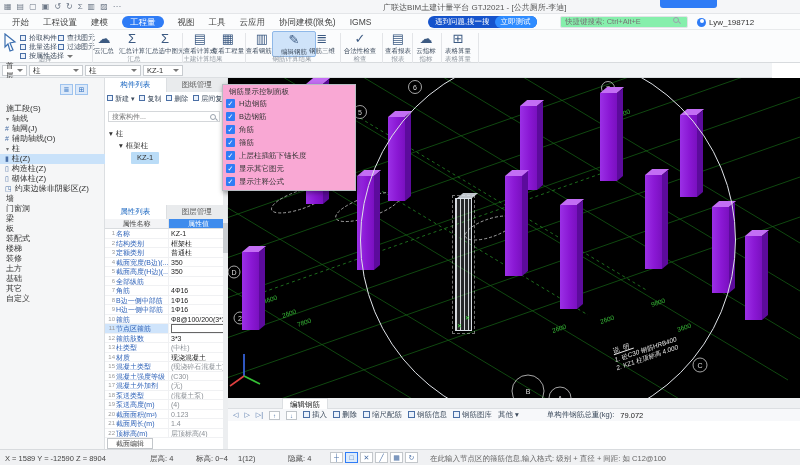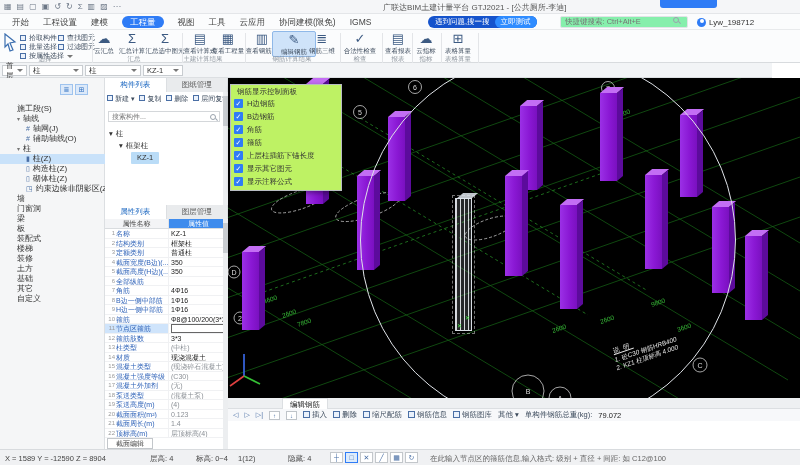--- a/index.html
+++ b/index.html
@@ -39,24 +39,24 @@
   .rgroup{top:24px}
   
   .ctxbar{left:0;top:63px;width:772px;height:15px;background:#f2f4f6;border-bottom:1px solid #dcdfe2}
   .combo{top:2px;height:11px;background:#fff;border:1px solid #c8ccd0;font-size:7.5px;color:#333;display:flex;align-items:center;justify-content:space-between;padding:0 3px}
   .caret{width:0;height:0;border-left:3px solid transparent;border-right:3px solid transparent;border-top:3px solid #777}
   
   .nav{left:0;top:78px;width:105px;height:371px;background:#f5f6f7;border-right:1px solid #dcdfe2}
   .navtools{left:60px;top:6px;display:flex;gap:2px}
   .navtools i{width:13px;height:11px;background:#dce9f9;border:1px solid #9ec3ee;color:#2f6fc0;font-style:normal;font-size:7px;text-align:center;line-height:10px}
   .navlist{left:0;top:26px;width:105px}
-  .ni{height:10px;line-height:10px;font-size:8px;color:#333;padding-left:17px;white-space:nowrap;overflow:hidden;display:flex;align-items:center;gap:3px}
+  .ni{height:10px;line-height:10px;font-size:8px;color:#333;padding-left:6px;white-space:nowrap;overflow:hidden;display:flex;align-items:center;gap:3px}
   .ni .arr{font-size:6px;color:#777}
   .ni .nico{font-size:7px;color:#4a6fa5}
-  .ni.l1{padding-left:26px}
+  .ni.l1{padding-left:5px}
   .ni.sel{background:#c9e2fa}
   
   .cpanel{left:105px;top:78px;width:123px;height:127px;background:#fff;border-right:1px solid #dcdfe2}
   .ptabs{left:0;top:0;width:123px;height:14px;display:flex;background:#e9ebed;font-size:7.5px}
   .ptab{width:61.5px;text-align:center;line-height:14px;color:#555;border-right:1px solid #dcdfe2}
   .ptab.active{background:#fff;color:#1a66c0}
   .ctb{left:2px;top:16px;display:flex;gap:5px;font-size:7px;color:#3c4a5c;align-items:center;white-space:nowrap}
   .csearch{left:3px;top:33px;width:112px;height:11px;border:1px solid #d4d7da;display:flex;align-items:center;justify-content:space-between;padding:0 3px;background:#fff}
   .csearch input{border:0;outline:none;width:90px;font-size:7px;color:#999;font-family:inherit}
   .ctree{left:4px;top:50px;font-size:7.5px;color:#333}
@@ -85,21 +85,21 @@
   .c3::before{content:"";position:absolute;left:0;top:-6px;width:100%;height:6px;background:#c36ef4;transform:skewX(-50deg);transform-origin:0 100%}
   .c3::after{content:"";position:absolute;right:-6px;top:0;width:6px;height:100%;background:#5c0b9c;transform:skewY(-40deg);transform-origin:0 0}
   .selcol{position:absolute;width:17px;border:1px solid #d7dce3;background:rgba(190,198,212,.20);z-index:4;outline:1px dashed rgba(255,255,255,.45);outline-offset:2px}
   .selcol::before{content:"";position:absolute;left:0;top:-6px;width:100%;height:6px;background:rgba(225,230,238,.85);transform:skewX(-50deg);transform-origin:0 100%}
   .selcol .bars{position:absolute;inset:0;background:repeating-linear-gradient(90deg,rgba(245,248,252,.85) 0 1px,transparent 1px 4px)}
   .xm{position:absolute;color:#49e549;font-size:6px;line-height:6px}
   .bigcircle{position:absolute;left:132px;top:-26px;width:376px;height:376px;border:1px solid #dfe3e8;border-radius:50%;z-index:6;pointer-events:none}
   .notes{position:absolute;left:382px;top:240px;width:180px;color:#e4e4e4;font-size:6.5px;line-height:8.5px;transform:rotate(-19deg) skewX(-8deg);z-index:5}
   .notes div:first-child{letter-spacing:4px;text-decoration:underline}
   
-  .fpanel{left:230px;top:84px;width:112px;background:#bef264;border:1px solid #b8bcc2;box-shadow:1px 2px 5px rgba(0,0,0,.4);z-index:20}
+  .fpanel{left:222px;top:84px;width:134px;background:#f9a8d4;border:1px solid #b8bcc2;box-shadow:1px 2px 5px rgba(0,0,0,.4);z-index:20}
   .fpanel .ft{height:14px;line-height:14px;padding-left:6px;font-size:7.5px;color:#333}
   .fitem{height:13px;display:flex;gap:4px;padding-left:3px;font-size:7.5px;color:#333}
   .cb{width:9px;height:9px;background:#2f7cf6;border-radius:1px;color:#fff;font-size:7px;line-height:9px;text-align:center}
   
   .rstrip{left:228px;top:398px;width:572px;height:11px;background:#eef0f2;border-bottom:1px solid #dcdfe2}
   .rtab2{left:54px;top:0;width:46px;height:11px;background:#fff;font-size:7.5px;text-align:center;line-height:11px;color:#222;border:1px solid #dcdfe2;border-bottom:0}
   .rtool{left:228px;top:409px;width:572px;height:12px;background:#f7f8fa;display:flex;align-items:center;font-size:7.5px;color:#3c4a5c;gap:6px;padding-left:5px;white-space:nowrap}
   .rtool .g{color:#4a6fa5;font-size:7px}
   .rtool .bx{width:11px;height:9px;border:1px solid #bfc4c9;background:#fff;text-align:center;line-height:8px;font-size:6px;color:#4a6fa5}
   .bic{display:inline-block;width:7px;height:7px;border:1px solid #4a6fa5;background:#eaf1fb;margin-right:2px;vertical-align:-1px}
@@ -656,21 +656,21 @@
     <span class="g">▷</span>
     <span class="g">▷|</span>
     <span class="bx">↑</span>
     <span class="bx">↓</span>
     <span><i class="bic"></i><span>插入</span></span>
     <span><i class="bic"></i><span>删除</span></span>
     <span><i class="bic"></i><span>缩尺配筋</span></span>
     <span><i class="bic"></i><span>钢筋信息</span></span>
     <span><i class="bic"></i><span>钢筋图库</span></span>
     <span><span>其他</span> ▾</span>
-    <span style="margin-left:0">单构件钢筋总重(kg):</span>
+    <span style="margin-left:22px">单构件钢筋总重(kg):</span>
     <span class="totv">79.072</span>
   </div>
   <div class="rhead">
     <span style="width:32px">筋号</span>
       <span style="width:32px">直径(mm)</span>
     <span style="width:20px">级别</span>
       <span style="width:20px">图号</span>
     <span style="width:80px">图形</span>
       <span style="width:64px">计算公式</span>
     <span style="width:40px">公式描述</span>

